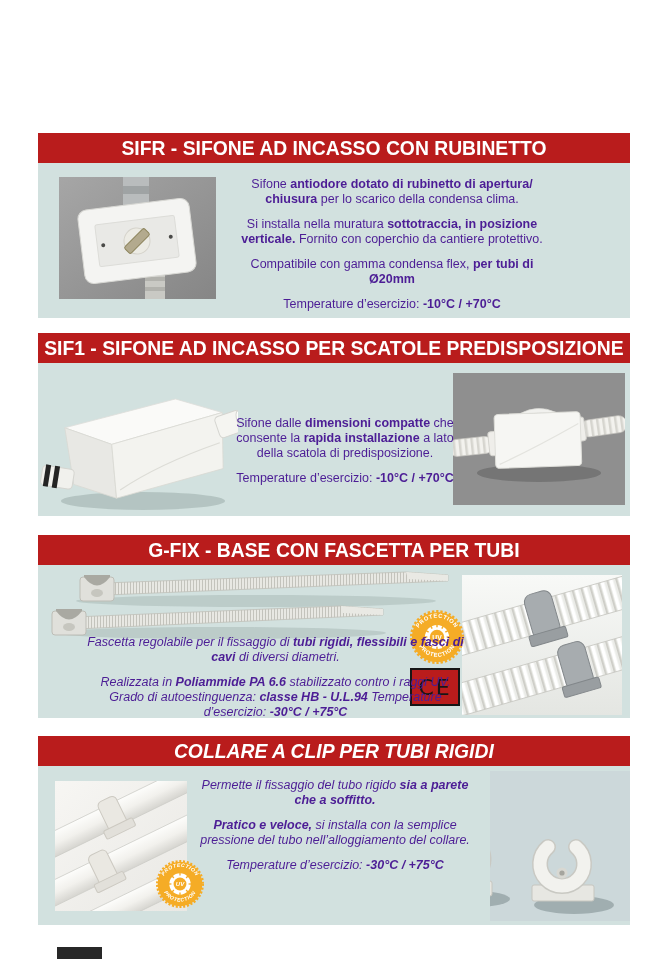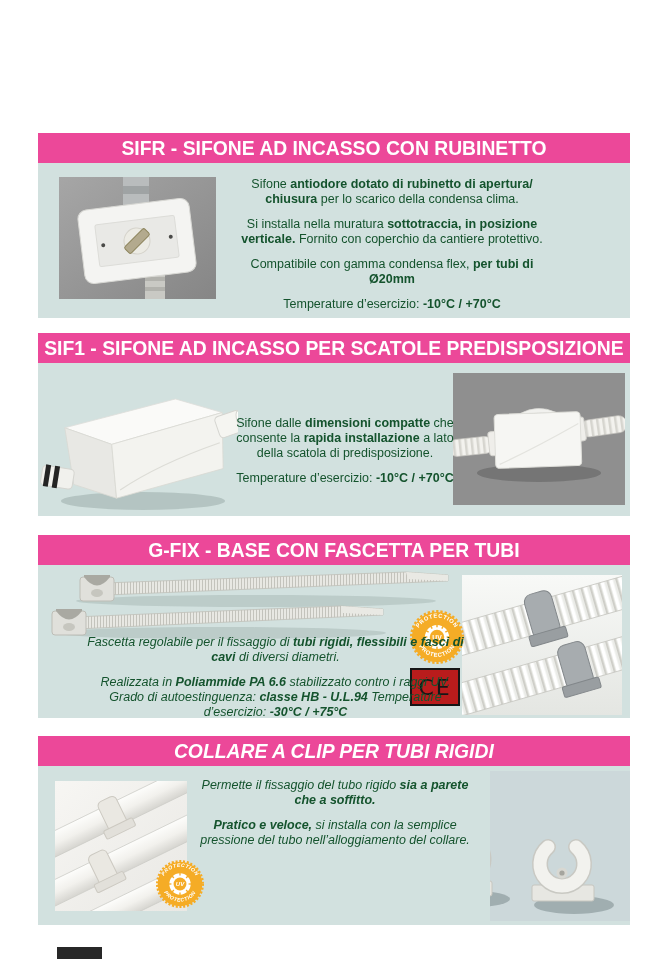--- a/index.html
+++ b/index.html
@@ -9,25 +9,25 @@
 
   
   .banner { position:absolute; left:0; top:0; width:668px; height:110px;
     background:linear-gradient(96deg,#191919 0 44%,#3e3e3e 44% 100%);
     display:flex; align-items:center; justify-content:center; }
   .banner h1 { color:#ffffff; font-size:49px; font-weight:700; letter-spacing:1px;
     transform:scaleX(.88); white-space:nowrap; }
 
   
   .sect { position:absolute; left:38px; width:592px; }
-  .bar { position:absolute; left:0; top:0; width:592px; height:30px; background:#ec4899;
+  .bar { position:absolute; left:0; top:0; width:592px; height:30px; background:#b91c1c;
     display:flex; align-items:center; justify-content:center; z-index:1;text-align:right; }
   .bar h2 { color:#ffffff; font-size:21px; font-weight:700; transform:scaleX(.92); white-space:nowrap; }
   .panel { position:absolute; left:0; top:30px; width:592px; background:#d2e1df; }
-  .txt { position:absolute; text-align:center; font-size:12.5px; line-height:15px; color:#14532d; }
+  .txt { position:absolute; text-align:center; font-size:12.5px; line-height:15px; color:#4c1d95; }
   .txt p { margin-bottom:10px; }
   .b { font-weight:700; }
   .ph { position:absolute; }
 
   #s1 { top:133px; height:185px; }  #s1 .panel { height:155px; }
   #s2 { top:333px; height:183px; }  #s2 .panel { height:153px; }
   #s3 { top:535px; height:183px; }  #s3 .panel { height:153px; }
   #s4 { top:736px; height:218px;font-style:italic; }  #s4 .panel { height:159px; }
 
   #s1 .txt { left:195px; top:44px; width:318px; }
@@ -362,17 +362,18 @@
         <path d="M -14,-16 A 22 22 0 1 0 14,-16" transform="translate(0,26)" fill="none" stroke="#c9c9c3" stroke-width="16" stroke-linecap="round"></path>
         <path d="M -14,-16 A 22 22 0 1 0 14,-16" transform="translate(0,26)" fill="none" stroke="#f2f2ee" stroke-width="13" stroke-linecap="round"></path>
         <circle cx="0" cy="36" r="5.5" fill="#d8d8d2"></circle>
           <circle cx="0" cy="36" r="2.6" fill="#a5a59e"></circle>
       </g>
     </svg>
 
     <div class="txt">
       <p><span>Permette il fissaggio del tubo rigido </span><span class="b">sia a parete che a soffitto.</span></p>
       <p><span class="b">Pratico e veloce,</span><span> si installa con la semplice pressione del tubo nell’alloggiamento del collare.</span></p>
+      <p><span>Temperature d’esercizio: </span><span class="b">-30°C / +75°C</span></p>
     </div>
   </section>
 
   <div class="footer-mark"></div>
 </div>
 
 </body></html>

